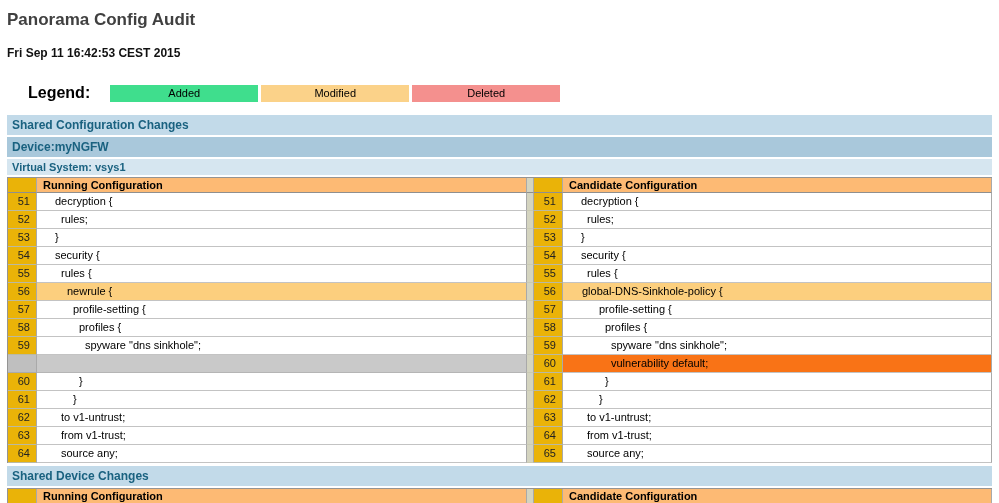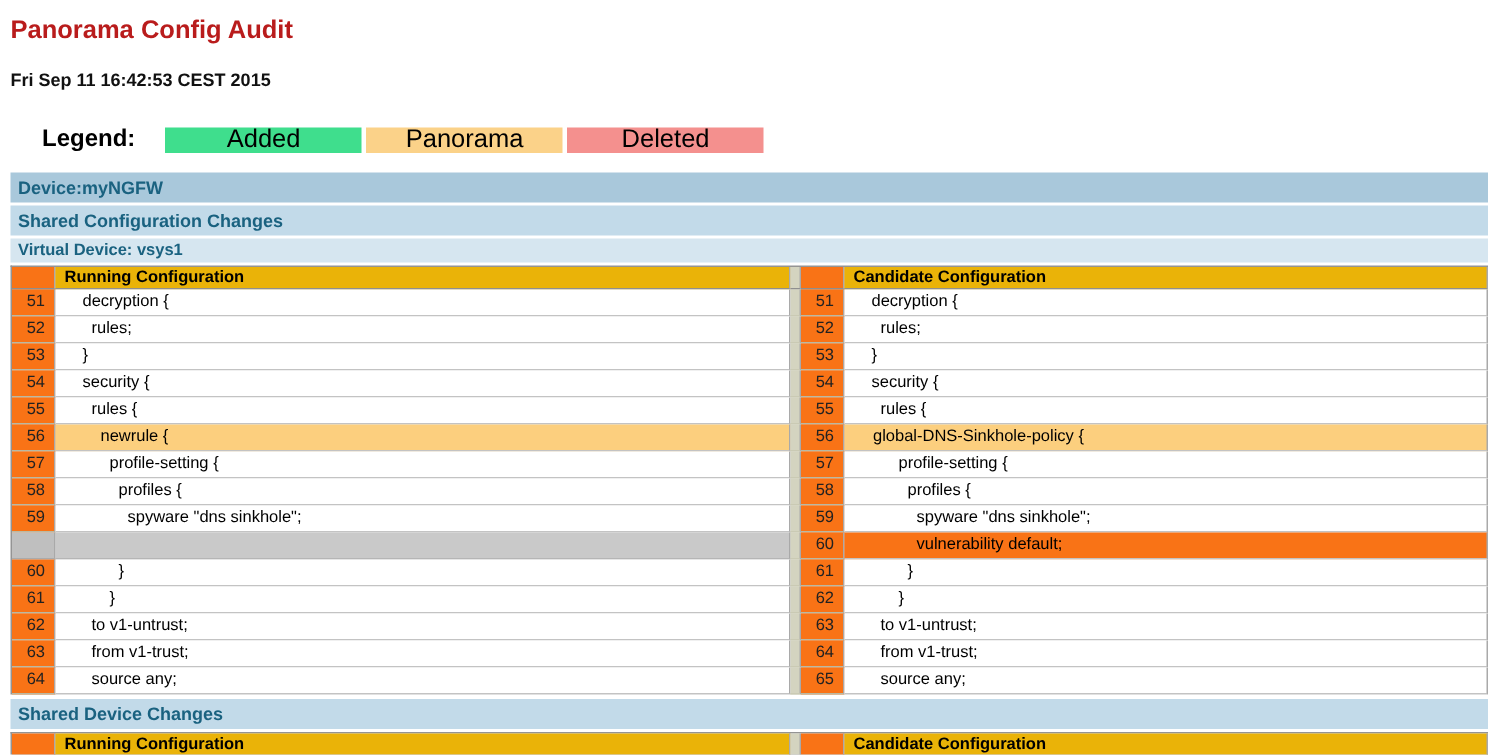--- a/index.html
+++ b/index.html
@@ -1,60 +1,60 @@
 <!DOCTYPE html>
 <html><head>
 <meta charset="utf-8">
 <style>
   html,body{margin:0;padding:0;background:#ffffff;}
   body{width:999px;height:503px;overflow:hidden;font-family:"Liberation Sans",sans-serif;}
   .page{padding:4px 7px 0 7px;}
-  .page-title{color:#b91c1c;font-size:17px;font-weight:bold;margin:6px 0 16px 0;}
+  .page-title{color:#404040;font-size:17px;font-weight:bold;margin:6px 0 16px 0;}
   .timestamp{font-weight:bold;font-size:12px;color:#111;margin:0 0 24px 0;}
   .legend-row{display:flex;align-items:center;margin:0 0 13px 21px;}
   .legend-label{font-weight:bold;font-size:16px;color:#000;margin-right:20px;}
   .legend-swatches{display:flex;gap:3px;}
-  .legend-swatch{width:131px;height:17px;font-size:17px;color:#000;display:flex;align-items:center;justify-content:center;}
+  .legend-swatch{width:148px;height:17px;font-size:11px;color:#000;display:flex;align-items:center;justify-content:center;}
   .bar{font-weight:bold;color:#1a6280;padding:3px 5px;margin-bottom:2px;}
   .device-bar{background:#a9c8db;font-size:12px;}
   .section-bar{background:#c2dae9;font-size:12px;}
   .vsys-bar{background:#d6e6f0;font-size:11px;padding:2px 5px;}
   .diff-grid{display:grid;grid-template-columns:29px 490px 7px 29px 1fr;border-top:1px solid #949494;border-left:1px solid #949494;margin-bottom:3px;}
   .cell{border-right:1px solid #a9a9a9;border-bottom:1px solid #c3c3c3;font-size:11px;height:17px;line-height:17px;white-space:pre;overflow:hidden;box-sizing:content-box;}
-  .numcell{background:#f97316;text-align:right;padding-right:6px;color:#222;border-bottom-color:#b9b9a3;}
+  .numcell{background:#eab308;text-align:right;padding-right:6px;color:#222;border-bottom-color:#b9b9a3;}
   .textcell{background:#ffffff;color:#000;padding-left:6px;}
   .cell.header{height:14px;line-height:14px;font-weight:bold;border-bottom-color:#8f8f8f;}
-  .textcell.header{background:#eab308;}
+  .textcell.header{background:#fdba74;}
   .sepcell{background:#d4d4c0;border-bottom-color:#cacab4;border-right-color:#a9a9a9;}
   .numcell.spacer-num{background:#bfbfbf;border-bottom-color:#aaaaaa;}
   .textcell.spacer{background:#c9c9c9;border-bottom-color:#b5b5b5;}
 </style>
 </head>
 <body>
 
 <div class="page">
 
   <div class="page-title">Panorama Config Audit</div>
 
   <div class="timestamp">Fri Sep 11 16:42:53 CEST 2015</div>
 
   <div class="legend-row">
     <span class="legend-label">Legend:</span>
     <div class="legend-swatches" id="legend-swatches">
         <div class="legend-swatch" style="background: rgb(63, 222, 141);">Added</div>
-        <div class="legend-swatch" style="background: rgb(251, 210, 137);">Panorama</div>
+        <div class="legend-swatch" style="background: rgb(251, 210, 137);">Modified</div>
         <div class="legend-swatch" style="background: rgb(244, 144, 142);">Deleted</div>
       </div>
   </div>
 
+  <div class="bar section-bar">Shared Configuration Changes</div>
+
   <div class="bar device-bar">Device:myNGFW</div>
 
-  <div class="bar section-bar">Shared Configuration Changes</div>
-
-  <div class="bar vsys-bar">Virtual Device: vsys1</div>
+  <div class="bar vsys-bar">Virtual System: vsys1</div>
 
   <div class="diff-grid" id="shared-diff">
       <div class="cell numcell header"></div>
       <div class="cell textcell header">Running Configuration</div>
       <div class="cell sepcell header"></div>
       <div class="cell numcell header"></div>
       <div class="cell textcell header">Candidate Configuration</div>
       <div class="cell numcell">51</div>
       <div class="cell textcell" style="padding-left: 18px;">decryption {</div>
       <div class="cell sepcell"></div>

